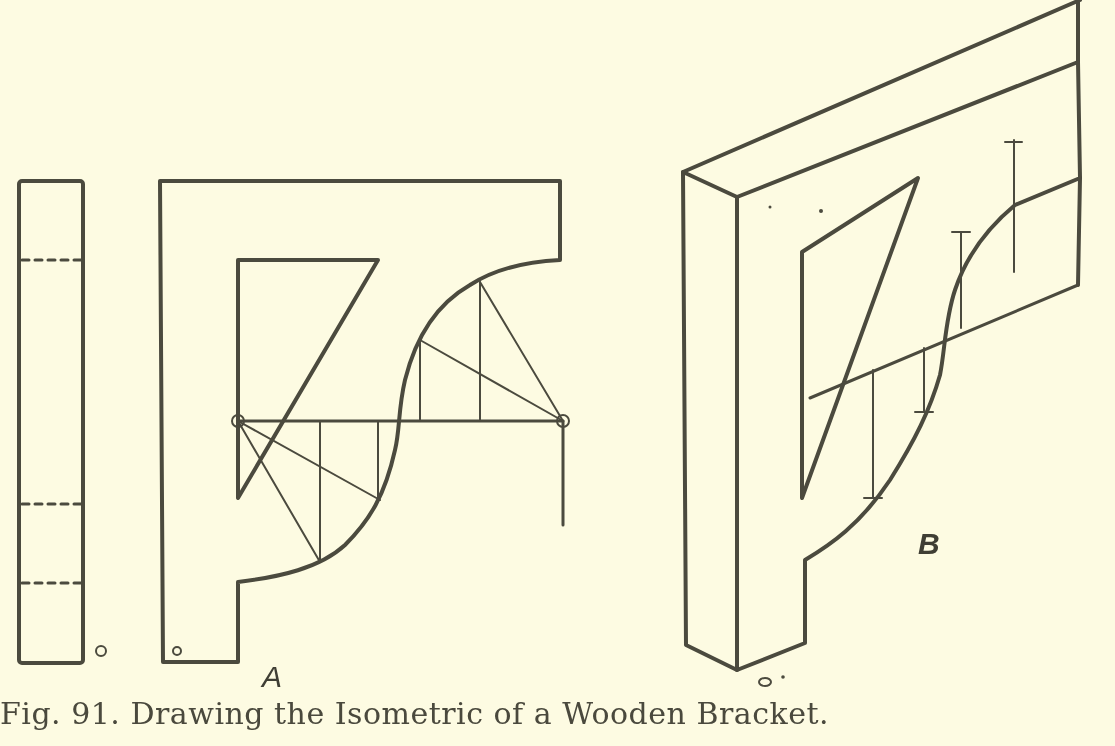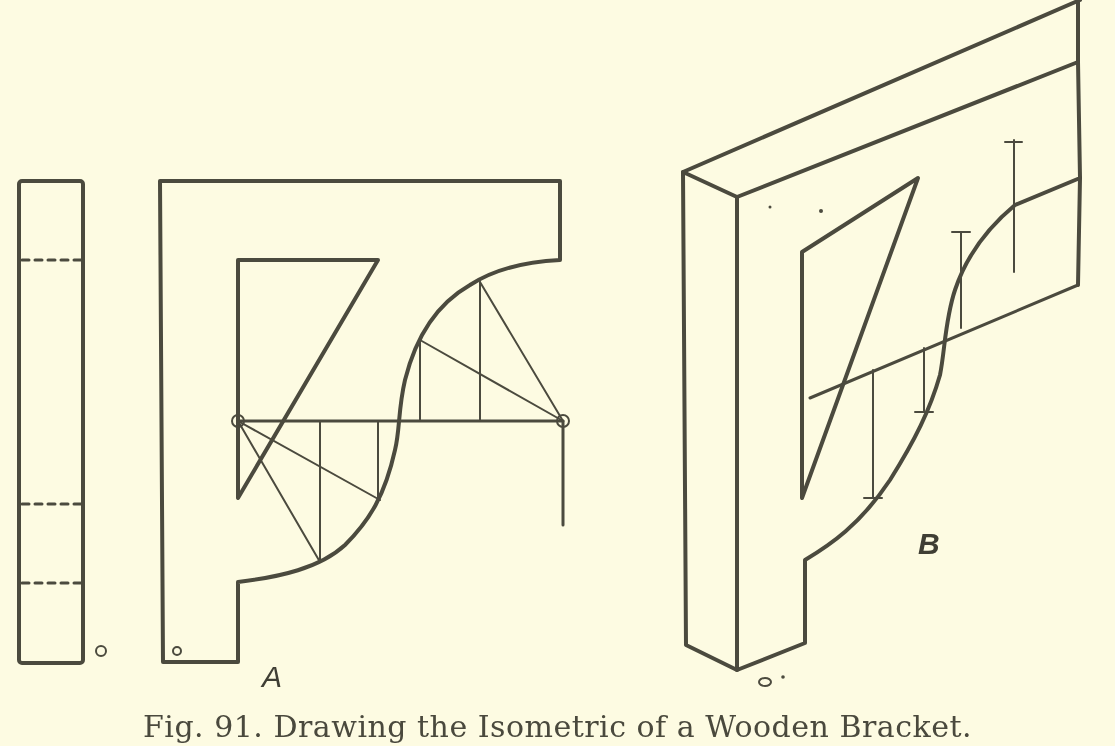--- a/index.html
+++ b/index.html
@@ -6,21 +6,21 @@
   body{width:1115px;height:746px;background:#fdfbe2;position:relative;overflow:hidden;}
   #figure{position:absolute;left:0;top:0;width:1115px;height:746px;}
   .ink{stroke:#4b4a3e;fill:none;stroke-linecap:round;stroke-linejoin:round;}
   .heavy{stroke-width:4;}
   .med{stroke-width:3;}
   .thin{stroke-width:2;}
   .dash{stroke-dasharray:7 6;}
   .label{position:absolute;font-family:"Liberation Serif","DejaVu Serif",serif;color:#3f3e34;}
   #label-a{left:262px;top:660px;font-size:30px;font-style:italic;font-family:"Liberation Sans","DejaVu Sans",sans-serif;}
   #label-b{left:918px;top:527px;font-size:30px;font-weight:bold;font-style:italic;font-family:"Liberation Sans","DejaVu Sans",sans-serif;}
-  #caption{position:absolute;left:0;width:1115px;top:696px;text-align:center;font-size:30px;font-family:"DejaVu Serif","Liberation Serif",serif;color:#4a493d;letter-spacing:0.5px;margin-top:13px;}
+  #caption{position:absolute;left:0;width:1115px;top:696px;font-size:30px;font-family:"DejaVu Serif","Liberation Serif",serif;color:#4a493d;letter-spacing:0.5px;}
 </style>
 </head>
 <body>
 
 <svg id="figure" viewBox="0 0 1115 746" xmlns="http://www.w3.org/2000/svg">
 
   <g>
     <rect class="ink heavy" x="19" y="181" width="64" height="482" rx="3"></rect>
     <line class="ink med dash" x1="22" y1="260" x2="82" y2="260"></line>
     <line class="ink med dash" x1="22" y1="504" x2="82" y2="504"></line>

